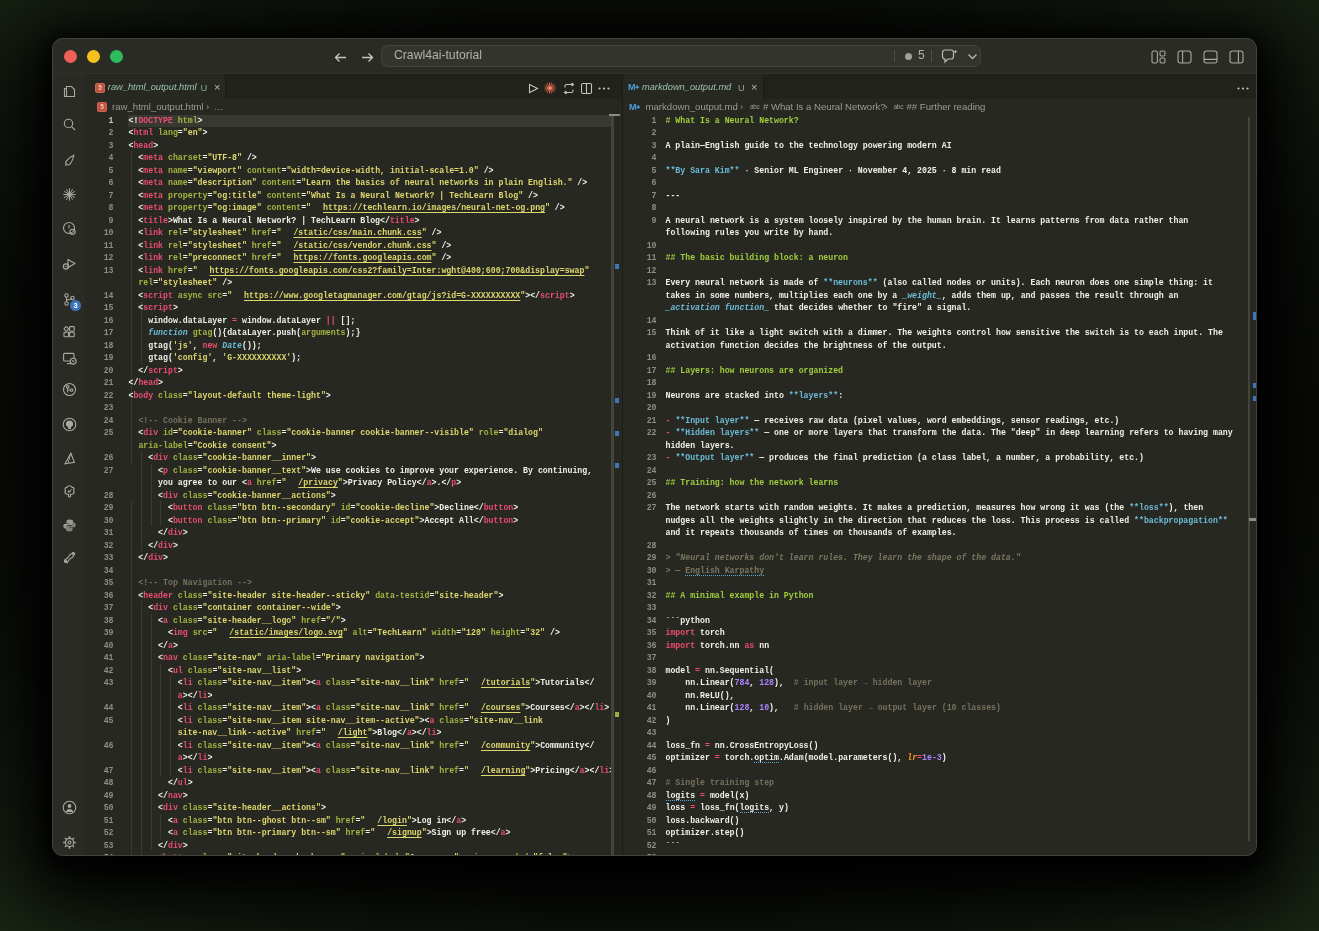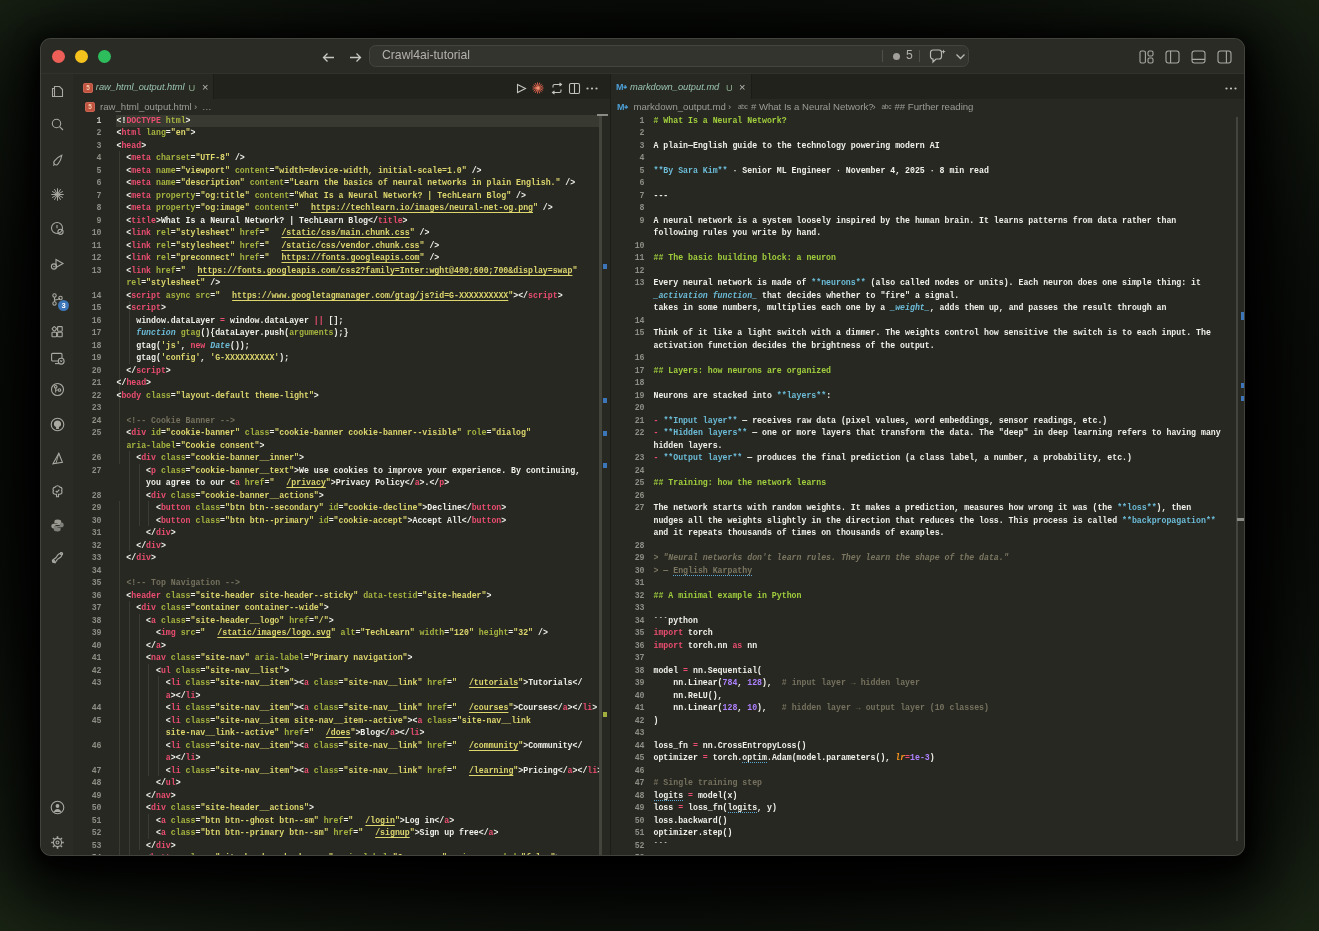--- a/index.html
+++ b/index.html
@@ -1,16 +1,16 @@
 <!DOCTYPE html>
 <html><head><meta charset="utf-8"><style>
 * { margin:0; padding:0; box-sizing:border-box; }
 html,body { width:1319px; height:931px; overflow:hidden; }
 body { background:radial-gradient(78% 72% at 50% 47%, #030403 48%, #0a0d09 68%, #131a10 86%, #1b2615 100%); font-family:"Liberation Sans",sans-serif; }
-#win { position:absolute; left:40px; top:38px; width:1205px; height:818px;
+#win { position:absolute; left:52px; top:38px; width:1205px; height:818px;
   background:#272822; border-radius:11px; overflow:hidden;
   box-shadow:0 22px 65px 22px rgba(0,0,0,0.92), 0 5px 20px 6px rgba(0,0,0,0.75);
   border:1px solid rgba(90,90,82,0.55);
 }
 #titlebar { position:absolute; left:0; top:0; width:100%; height:34px; background:#2b2b26; }
 .tl { position:absolute; top:10.5px; width:13px; height:13px; border-radius:50%; }
 #main { position:absolute; left:0; top:34px; right:0; bottom:0; border-top:1px solid rgba(255,255,255,0.05); }
 #abar { position:absolute; left:0; top:0; width:32px; bottom:0; background:#2b2b26; }
 .ic { position:absolute; }
 #groups { position:absolute; left:32px; top:0; right:0; bottom:0; }
@@ -321,21 +321,21 @@
 <div class="r"><i class="ln">37</i><span class="cd">    &lt;<i class="p">div</i> <i class="a">class</i>=<i class="s">"container container--wide"</i>&gt;</span></div>
 <div class="r"><i class="ln">38</i><span class="cd">      &lt;<i class="p">a</i> <i class="a">class</i>=<i class="s">"site-header__logo"</i> <i class="a">href</i>=<i class="s">"/"</i>&gt;</span></div>
 <div class="r"><i class="ln">39</i><span class="cd">        &lt;<i class="p">img</i> <i class="a">src</i>=<i class="s">"<i class="u">/static/images/logo.svg</i>"</i> <i class="a">alt</i>=<i class="s">"TechLearn"</i> <i class="a">width</i>=<i class="s">"120"</i> <i class="a">height</i>=<i class="s">"32"</i> /&gt;</span></div>
 <div class="r"><i class="ln">40</i><span class="cd">      &lt;/<i class="p">a</i>&gt;</span></div>
 <div class="r"><i class="ln">41</i><span class="cd">      &lt;<i class="p">nav</i> <i class="a">class</i>=<i class="s">"site-nav"</i> <i class="a">aria-label</i>=<i class="s">"Primary navigation"</i>&gt;</span></div>
 <div class="r"><i class="ln">42</i><span class="cd">        &lt;<i class="p">ul</i> <i class="a">class</i>=<i class="s">"site-nav__list"</i>&gt;</span></div>
 <div class="r"><i class="ln">43</i><span class="cd">          &lt;<i class="p">li</i> <i class="a">class</i>=<i class="s">"site-nav__item"</i>&gt;&lt;<i class="p">a</i> <i class="a">class</i>=<i class="s">"site-nav__link"</i> <i class="a">href</i>=<i class="s">"<i class="u">/tutorials</i>"</i>&gt;Tutorials&lt;/</span></div>
 <div class="r"><i class="ln"></i><span class="cd">          <i class="p">a</i>&gt;&lt;/<i class="p">li</i>&gt;</span></div>
 <div class="r"><i class="ln">44</i><span class="cd">          &lt;<i class="p">li</i> <i class="a">class</i>=<i class="s">"site-nav__item"</i>&gt;&lt;<i class="p">a</i> <i class="a">class</i>=<i class="s">"site-nav__link"</i> <i class="a">href</i>=<i class="s">"<i class="u">/courses</i>"</i>&gt;Courses&lt;/<i class="p">a</i>&gt;&lt;/<i class="p">li</i>&gt;</span></div>
 <div class="r"><i class="ln">45</i><span class="cd">          &lt;<i class="p">li</i> <i class="a">class</i>=<i class="s">"site-nav__item site-nav__item--active"</i>&gt;&lt;<i class="p">a</i> <i class="a">class</i>=<i class="s">"site-nav__link</i></span></div>
-<div class="r"><i class="ln"></i><span class="cd">          <i class="s">site-nav__link--active"</i> <i class="a">href</i>=<i class="s">"<i class="u">/does</i>"</i>&gt;Blog&lt;/<i class="p">a</i>&gt;&lt;/<i class="p">li</i>&gt;</span></div>
+<div class="r"><i class="ln"></i><span class="cd">          <i class="s">site-nav__link--active"</i> <i class="a">href</i>=<i class="s">"<i class="u">/light</i>"</i>&gt;Blog&lt;/<i class="p">a</i>&gt;&lt;/<i class="p">li</i>&gt;</span></div>
 <div class="r"><i class="ln">46</i><span class="cd">          &lt;<i class="p">li</i> <i class="a">class</i>=<i class="s">"site-nav__item"</i>&gt;&lt;<i class="p">a</i> <i class="a">class</i>=<i class="s">"site-nav__link"</i> <i class="a">href</i>=<i class="s">"<i class="u">/community</i>"</i>&gt;Community&lt;/</span></div>
 <div class="r"><i class="ln"></i><span class="cd">          <i class="p">a</i>&gt;&lt;/<i class="p">li</i>&gt;</span></div>
 <div class="r"><i class="ln">47</i><span class="cd">          &lt;<i class="p">li</i> <i class="a">class</i>=<i class="s">"site-nav__item"</i>&gt;&lt;<i class="p">a</i> <i class="a">class</i>=<i class="s">"site-nav__link"</i> <i class="a">href</i>=<i class="s">"<i class="u">/learning</i>"</i>&gt;Pricing&lt;/<i class="p">a</i>&gt;&lt;/<i class="p">li</i>&gt;</span></div>
 <div class="r"><i class="ln">48</i><span class="cd">        &lt;/<i class="p">ul</i>&gt;</span></div>
 <div class="r"><i class="ln">49</i><span class="cd">      &lt;/<i class="p">nav</i>&gt;</span></div>
 <div class="r"><i class="ln">50</i><span class="cd">      &lt;<i class="p">div</i> <i class="a">class</i>=<i class="s">"site-header__actions"</i>&gt;</span></div>
 <div class="r"><i class="ln">51</i><span class="cd">        &lt;<i class="p">a</i> <i class="a">class</i>=<i class="s">"btn btn--ghost btn--sm"</i> <i class="a">href</i>=<i class="s">"<i class="u">/login</i>"</i>&gt;Log in&lt;/<i class="p">a</i>&gt;</span></div>
 <div class="r"><i class="ln">52</i><span class="cd">        &lt;<i class="p">a</i> <i class="a">class</i>=<i class="s">"btn btn--primary btn--sm"</i> <i class="a">href</i>=<i class="s">"<i class="u">/signup</i>"</i>&gt;Sign up free&lt;/<i class="p">a</i>&gt;</span></div>
 <div class="r"><i class="ln">53</i><span class="cd">      &lt;/<i class="p">div</i>&gt;</span></div>
 <div class="r"><i class="ln">54</i><span class="cd">      &lt;<i class="p">button</i> <i class="a">class</i>=<i class="s">"site-header__hamburger"</i> <i class="a">aria-label</i>=<i class="s">"Open menu"</i> <i class="a">aria-expanded</i>=<i class="s">"false"</i>&gt;</span></div>
@@ -388,22 +388,22 @@
 <div class="r"><i class="ln">5</i><span class="cd"><i class="cb">**By Sara Kim**</i> · Senior ML Engineer · November 4, 2025 · 8 min read</span></div>
 <div class="r"><i class="ln">6</i><span class="cd"></span></div>
 <div class="r"><i class="ln">7</i><span class="cd">---</span></div>
 <div class="r"><i class="ln">8</i><span class="cd"></span></div>
 <div class="r"><i class="ln">9</i><span class="cd">A neural network is a system loosely inspired by the human brain. It learns patterns from data rather than</span></div>
 <div class="r"><i class="ln"></i><span class="cd">following rules you write by hand.</span></div>
 <div class="r"><i class="ln">10</i><span class="cd"></span></div>
 <div class="r"><i class="ln">11</i><span class="cd"><i class="g">## The basic building block: a neuron</i></span></div>
 <div class="r"><i class="ln">12</i><span class="cd"></span></div>
 <div class="r"><i class="ln">13</i><span class="cd">Every neural network is made of <i class="cb">**neurons**</i> (also called nodes or units). Each neuron does one simple thing: it</span></div>
+<div class="r"><i class="ln"></i><span class="cd">takes in some numbers, multiplies each one by a <i class="ci">_weight_</i>, adds them up, and passes the result through an</span></div>
 <div class="r"><i class="ln"></i><span class="cd"><i class="ci">_activation function_</i> that decides whether to "fire" a signal.</span></div>
-<div class="r"><i class="ln"></i><span class="cd">takes in some numbers, multiplies each one by a <i class="ci">_weight_</i>, adds them up, and passes the result through an</span></div>
 <div class="r"><i class="ln">14</i><span class="cd"></span></div>
 <div class="r"><i class="ln">15</i><span class="cd">Think of it like a light switch with a dimmer. The weights control how sensitive the switch is to each input. The</span></div>
 <div class="r"><i class="ln"></i><span class="cd">activation function decides the brightness of the output.</span></div>
 <div class="r"><i class="ln">16</i><span class="cd"></span></div>
 <div class="r"><i class="ln">17</i><span class="cd"><i class="g">## Layers: how neurons are organized</i></span></div>
 <div class="r"><i class="ln">18</i><span class="cd"></span></div>
 <div class="r"><i class="ln">19</i><span class="cd">Neurons are stacked into <i class="cb">**layers**</i>:</span></div>
 <div class="r"><i class="ln">20</i><span class="cd"></span></div>
 <div class="r"><i class="ln">21</i><span class="cd"><i class="p">-</i> <i class="cb">**Input layer**</i> — receives raw data (pixel values, word embeddings, sensor readings, etc.)</span></div>
 <div class="r"><i class="ln">22</i><span class="cd"><i class="p">-</i> <i class="cb">**Hidden layers**</i> — one or more layers that transform the data. The "deep" in deep learning refers to having many</span></div>

